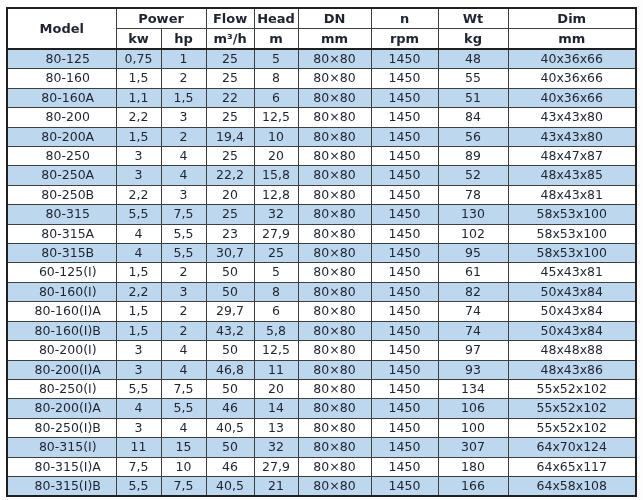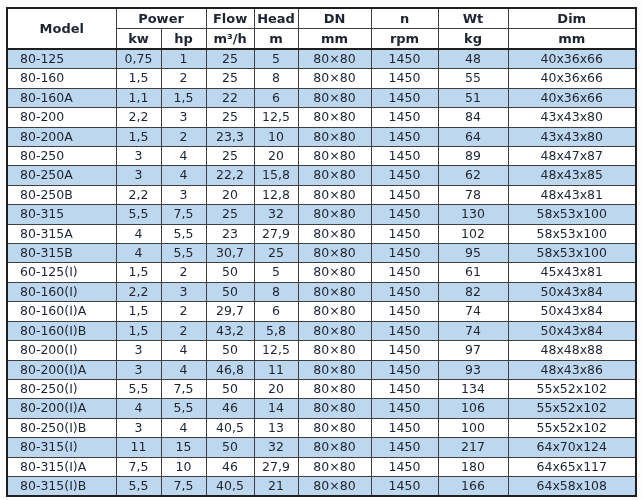--- a/index.html
+++ b/index.html
@@ -44,21 +44,21 @@
   .spec-table tbody td{
     font-size:12.5px;
     text-align:center;
     height:18.4px;
     line-height:18.4px;
     background:var(--plain);
     color:var(--text);
   }
   .spec-table tbody tr.shade td{background:var(--shade);}
   .spec-table tbody td.model{
-    text-align:left;
+    text-align:center;
     padding-left:12px;
   }
 </style>
 </head>
 <body>
 
 <div class="page">
   <table class="spec-table">
     <colgroup>
       <col style="width:109px">
@@ -135,25 +135,25 @@
           <td>12,5</td>
           <td>80×80</td>
           <td>1450</td>
           <td>84</td>
           <td>43x43x80</td>
         </tr>
         <tr class="shade">
           <td class="model">80-200A</td>
           <td>1,5</td>
           <td>2</td>
-          <td>23,3</td>
+          <td>19,4</td>
           <td>10</td>
           <td>80×80</td>
           <td>1450</td>
-          <td>64</td>
+          <td>56</td>
           <td>43x43x80</td>
         </tr>
         <tr>
           <td class="model">80-250</td>
           <td>3</td>
           <td>4</td>
           <td>25</td>
           <td>20</td>
           <td>80×80</td>
           <td>1450</td>
@@ -161,21 +161,21 @@
           <td>48x47x87</td>
         </tr>
         <tr class="shade">
           <td class="model">80-250A</td>
           <td>3</td>
           <td>4</td>
           <td>22,2</td>
           <td>15,8</td>
           <td>80×80</td>
           <td>1450</td>
-          <td>62</td>
+          <td>52</td>
           <td>48x43x85</td>
         </tr>
         <tr>
           <td class="model">80-250B</td>
           <td>2,2</td>
           <td>3</td>
           <td>20</td>
           <td>12,8</td>
           <td>80×80</td>
           <td>1450</td>
@@ -315,21 +315,21 @@
           <td>55x52x102</td>
         </tr>
         <tr class="shade">
           <td class="model">80-315(I)</td>
           <td>11</td>
           <td>15</td>
           <td>50</td>
           <td>32</td>
           <td>80×80</td>
           <td>1450</td>
-          <td>217</td>
+          <td>307</td>
           <td>64x70x124</td>
         </tr>
         <tr>
           <td class="model">80-315(I)A</td>
           <td>7,5</td>
           <td>10</td>
           <td>46</td>
           <td>27,9</td>
           <td>80×80</td>
           <td>1450</td>

